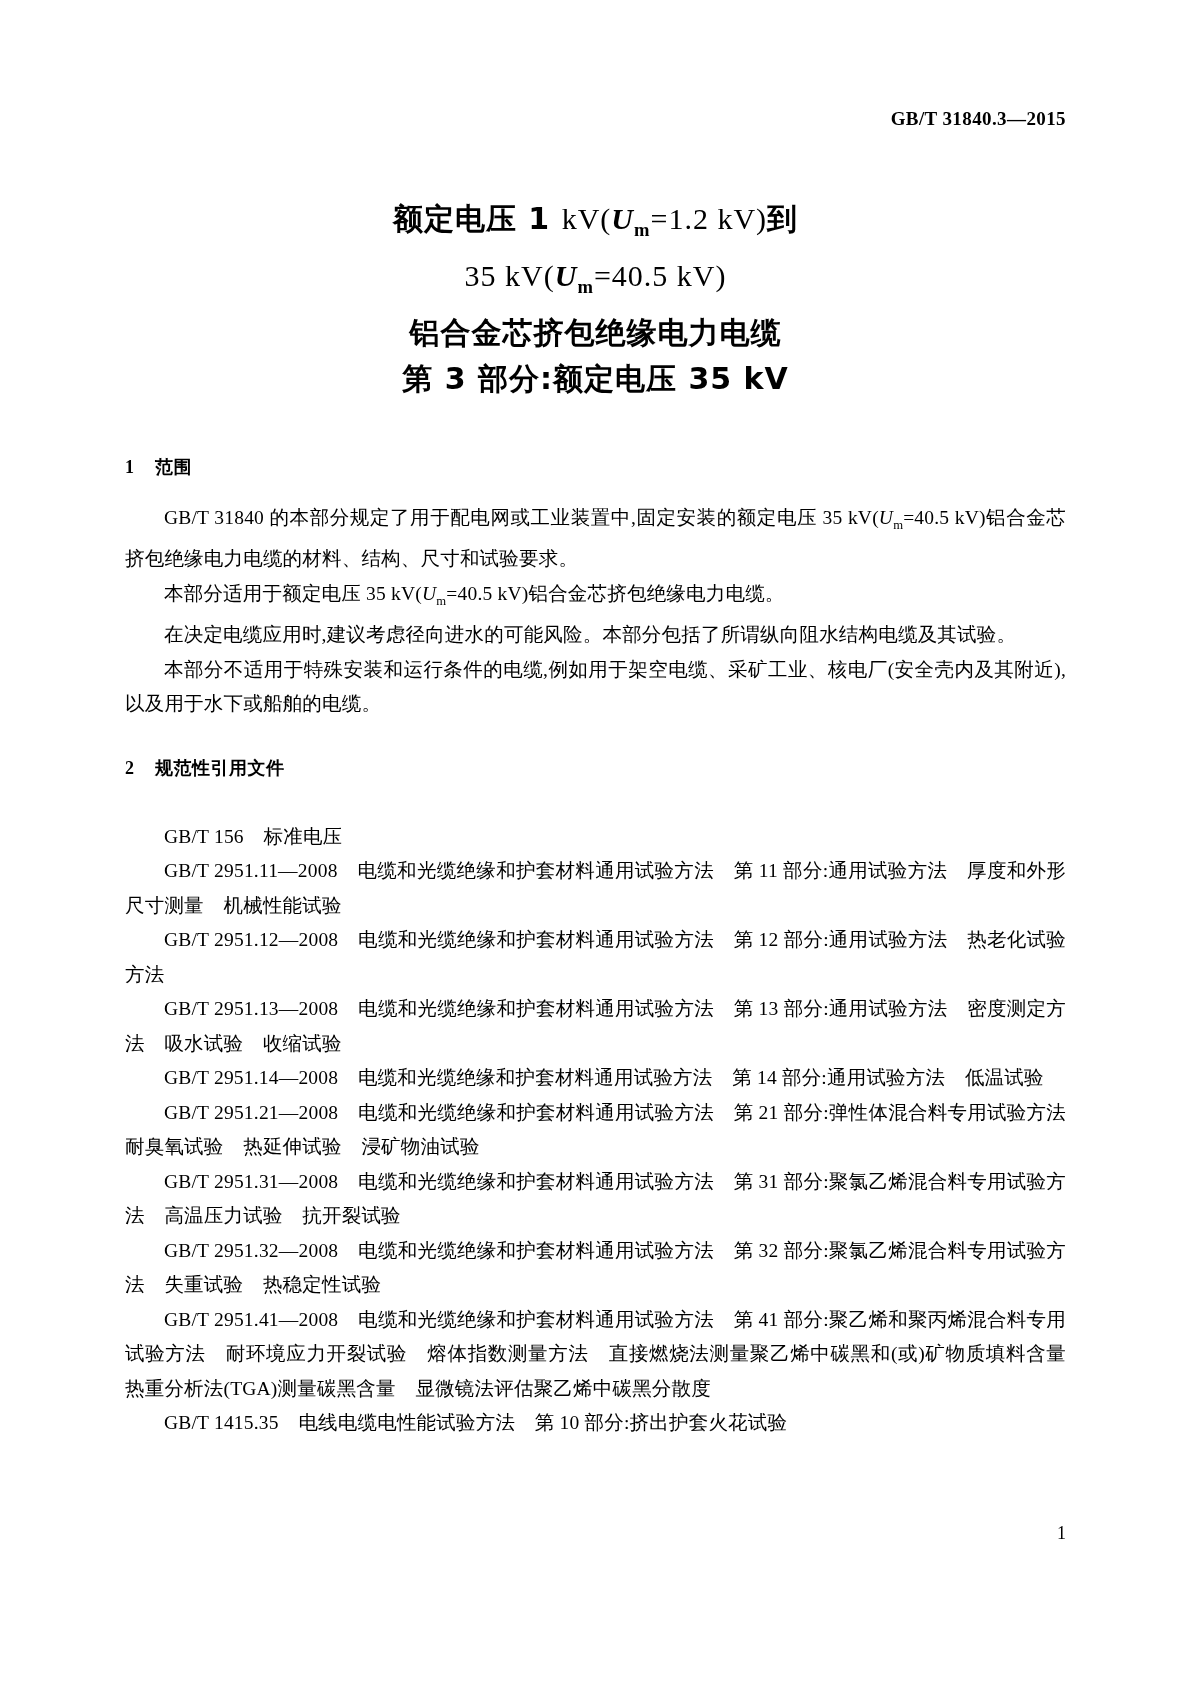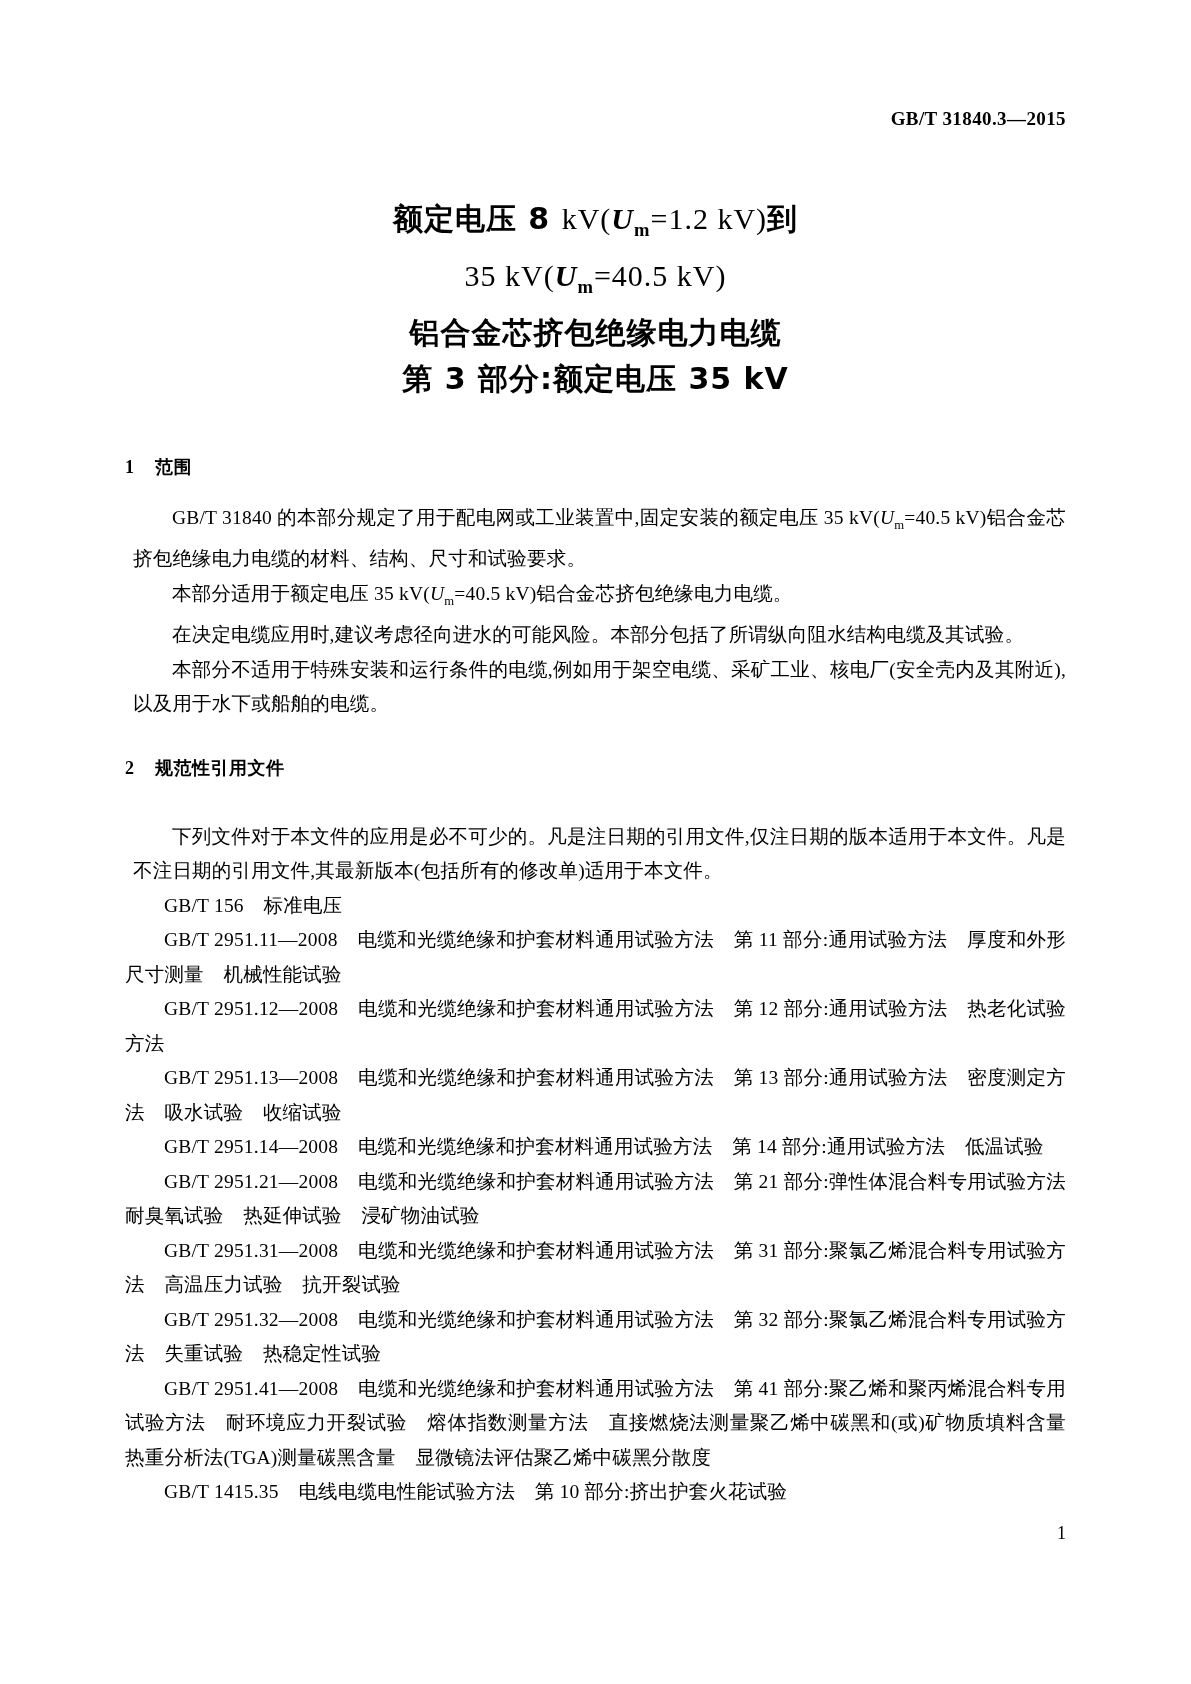--- a/index.html
+++ b/index.html
@@ -92,21 +92,20 @@
     font-family: "Liberation Serif", "DejaVu Serif", serif;
     font-size: 19.5px;
     line-height: 34.5px;
     text-align: justify;
     text-justify: inter-ideograph;
     margin: 0;
     letter-spacing: 0.2px;
   }
   .para.indent {
     text-indent: 2em;
-    margin-left: 8px;
   }
   .ref-item {
     font-family: "Liberation Serif", "DejaVu Serif", serif;
     font-size: 19.5px;
     line-height: 34.5px;
     text-align: justify;
     text-justify: inter-ideograph;
     margin: 0;
     text-indent: 2em;
     letter-spacing: 0.2px;
@@ -132,21 +131,21 @@
 </head>
 <body>
 
 <div class="page">
 
   <div class="running-header">
     <span class="std-no">GB/T 31840.3—2015</span>
   </div>
 
   <div class="title-block">
-    <div class="title-line"><span>额定电压 8 </span><span class="lat">kV(</span><span class="var">U</span><span class="var sub">m</span><span class="lat">=1.2 </span><span class="lat">kV)</span><span>到</span></div>
+    <div class="title-line"><span>额定电压 1 </span><span class="lat">kV(</span><span class="var">U</span><span class="var sub">m</span><span class="lat">=1.2 </span><span class="lat">kV)</span><span>到</span></div>
 
     <div class="title-line"><span class="lat">35 </span><span class="lat">kV(</span><span class="var">U</span><span class="var sub">m</span><span class="lat">=40.5 </span><span class="lat">kV)</span></div>
 
     <div class="title-line">铝合金芯挤包绝缘电力电缆</div>
 
     <div class="title-line">第 3 部分:额定电压 35 kV</div>
 
   </div>
 
   <div class="content">
@@ -156,21 +155,20 @@
     <p class="para indent"><span>GB/T 31840 的本部分规定了用于配电网或工业装置中,固定安装的额定电压 35 kV(</span><span class="italic-var"><span>U</span><span class="sub">m</span></span><span>=40.5 kV)铝合金芯挤包绝缘电力电缆的材料、结构、尺寸和试验要求。</span></p>
 
     <p class="para indent"><span>本部分适用于额定电压 35 kV(</span><span class="italic-var"><span>U</span><span class="sub">m</span></span><span>=40.5 kV)铝合金芯挤包绝缘电力电缆。</span></p>
 
     <p class="para indent">在决定电缆应用时,建议考虑径向进水的可能风险。本部分包括了所谓纵向阻水结构电缆及其试验。</p>
 
     <p class="para indent">本部分不适用于特殊安装和运行条件的电缆,例如用于架空电缆、采矿工业、核电厂(安全壳内及其附近),以及用于水下或船舶的电缆。</p>
 
     <h2 class="clause-head sec2-gap"><span class="num">2</span><span>规范性引用文件</span></h2>
 
-    <p class="para indent">下列文件对于本文件的应用是必不可少的。凡是注日期的引用文件,仅注日期的版本适用于本文件。凡是不注日期的引用文件,其最新版本(包括所有的修改单)适用于本文件。</p>
 
     <p class="ref-item">GB/T 156　标准电压</p>
     <p class="ref-item">GB/T 2951.11—2008　电缆和光缆绝缘和护套材料通用试验方法　第 11 部分:通用试验方法　厚度和外形尺寸测量　机械性能试验</p>
     <p class="ref-item">GB/T 2951.12—2008　电缆和光缆绝缘和护套材料通用试验方法　第 12 部分:通用试验方法　热老化试验方法</p>
     <p class="ref-item">GB/T 2951.13—2008　电缆和光缆绝缘和护套材料通用试验方法　第 13 部分:通用试验方法　密度测定方法　吸水试验　收缩试验</p>
     <p class="ref-item">GB/T 2951.14—2008　电缆和光缆绝缘和护套材料通用试验方法　第 14 部分:通用试验方法　低温试验</p>
     <p class="ref-item">GB/T 2951.21—2008　电缆和光缆绝缘和护套材料通用试验方法　第 21 部分:弹性体混合料专用试验方法　耐臭氧试验　热延伸试验　浸矿物油试验</p>
     <p class="ref-item">GB/T 2951.31—2008　电缆和光缆绝缘和护套材料通用试验方法　第 31 部分:聚氯乙烯混合料专用试验方法　高温压力试验　抗开裂试验</p>
     <p class="ref-item">GB/T 2951.32—2008　电缆和光缆绝缘和护套材料通用试验方法　第 32 部分:聚氯乙烯混合料专用试验方法　失重试验　热稳定性试验</p>
     <p class="ref-item">GB/T 2951.41—2008　电缆和光缆绝缘和护套材料通用试验方法　第 41 部分:聚乙烯和聚丙烯混合料专用试验方法　耐环境应力开裂试验　熔体指数测量方法　直接燃烧法测量聚乙烯中碳黑和(或)矿物质填料含量　热重分析法(TGA)测量碳黑含量　显微镜法评估聚乙烯中碳黑分散度</p>

